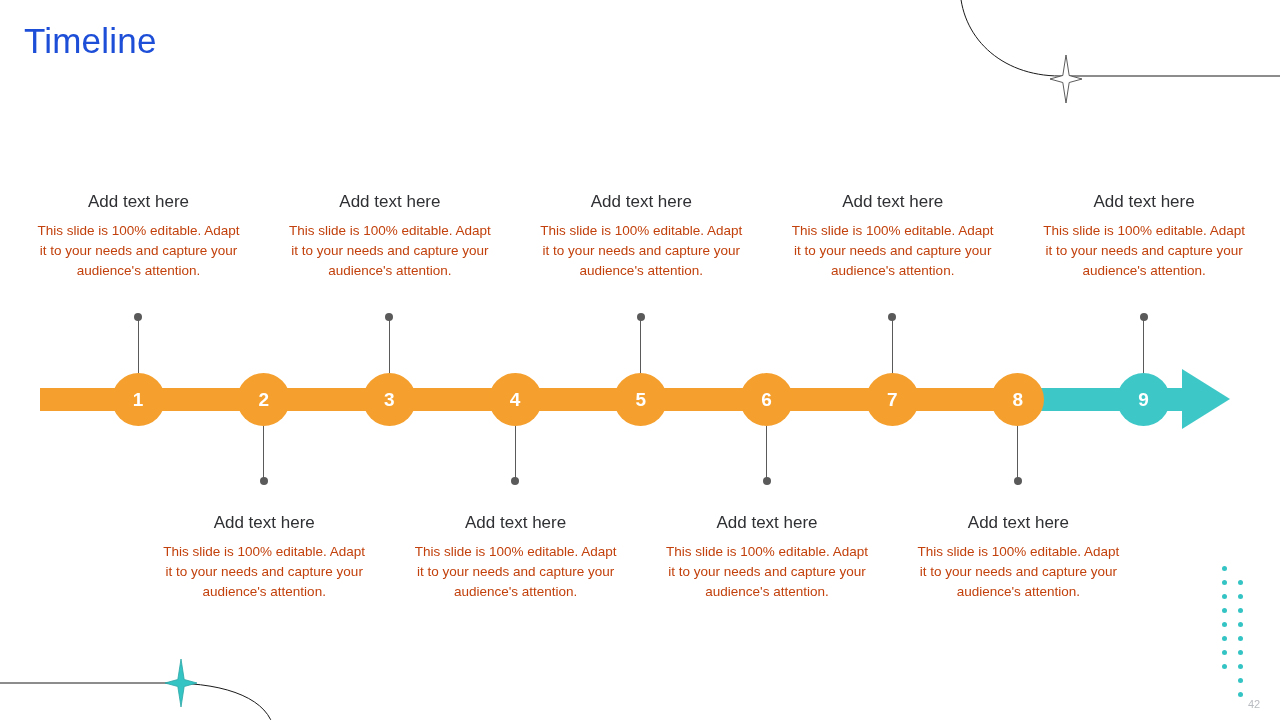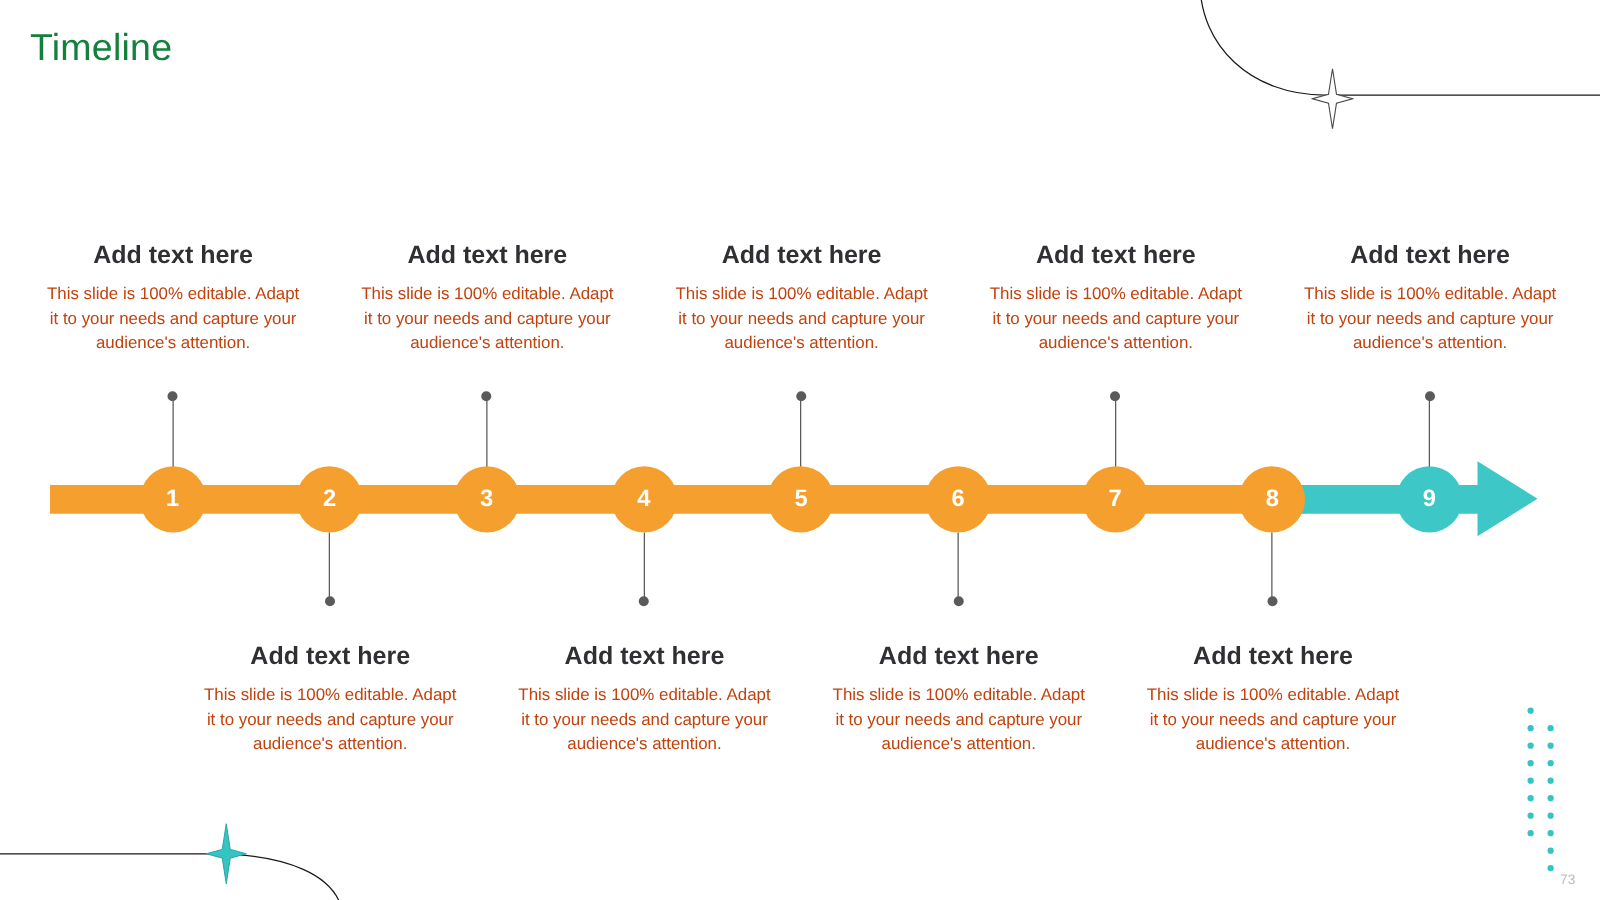--- a/index.html
+++ b/index.html
@@ -21,23 +21,23 @@
     width: 1280px;
     height: 720px;
     background: #ffffff;
   }
 
   
   .page-title {
     position: absolute;
     left: 24px;
     top: 22px;
-    font-size: 30px;
+    font-size: 35px;
     font-weight: 300;
-    color: #15803d;
+    color: #1d4ed8;
     letter-spacing: 0.2px;
     line-height: 1.1;
     white-space: nowrap;
   }
 
   
   .deco-topright {
     position: absolute;
     left: 940px;
     top: -4px;
@@ -160,22 +160,22 @@
     background: #5a5a5a;
   }
 
   
   .block {
     position: absolute;
     width: 205px;
     text-align: center;
   }
   .block .heading {
-    font-size: 20px;
-    font-weight: 700;
+    font-size: 17px;
+    font-weight: 400;
     color: #2f3033;
     margin: 0 0 9px 0;
     line-height: 1.2;
     white-space: nowrap;
   }
   .block .body {
     font-size: 13.5px;
     color: #c2410c;
     line-height: 1.45;
     margin: 0;
@@ -217,21 +217,21 @@
       <div class="gdot" style="left: 20px; top: 34px;"></div>
       <div class="gdot" style="left: 20px; top: 48px;"></div>
       <div class="gdot" style="left: 20px; top: 62px;"></div>
       <div class="gdot" style="left: 20px; top: 76px;"></div>
       <div class="gdot" style="left: 20px; top: 90px;"></div>
       <div class="gdot" style="left: 20px; top: 104px;"></div>
       <div class="gdot" style="left: 20px; top: 118px;"></div>
       <div class="gdot" style="left: 20px; top: 132px;"></div>
     </div>
 
-  <div class="page-number">73</div>
+  <div class="page-number">42</div>
 
   <div class="timeline">
     <div class="bar bar-orange"></div>
     <div class="bar bar-teal"></div>
     <div class="arrow-head"></div>
     <div id="stems">
         <div class="stem" style="left: 137.5px; top: 317px; height: 56.5px;"></div>
         <div class="stem-dot" style="left: 134px; top: 313px;"></div>
         <div class="stem" style="left: 263.2px; top: 425.5px; height: 55.5px;"></div>
         <div class="stem-dot" style="left: 259.7px; top: 477px;"></div>

